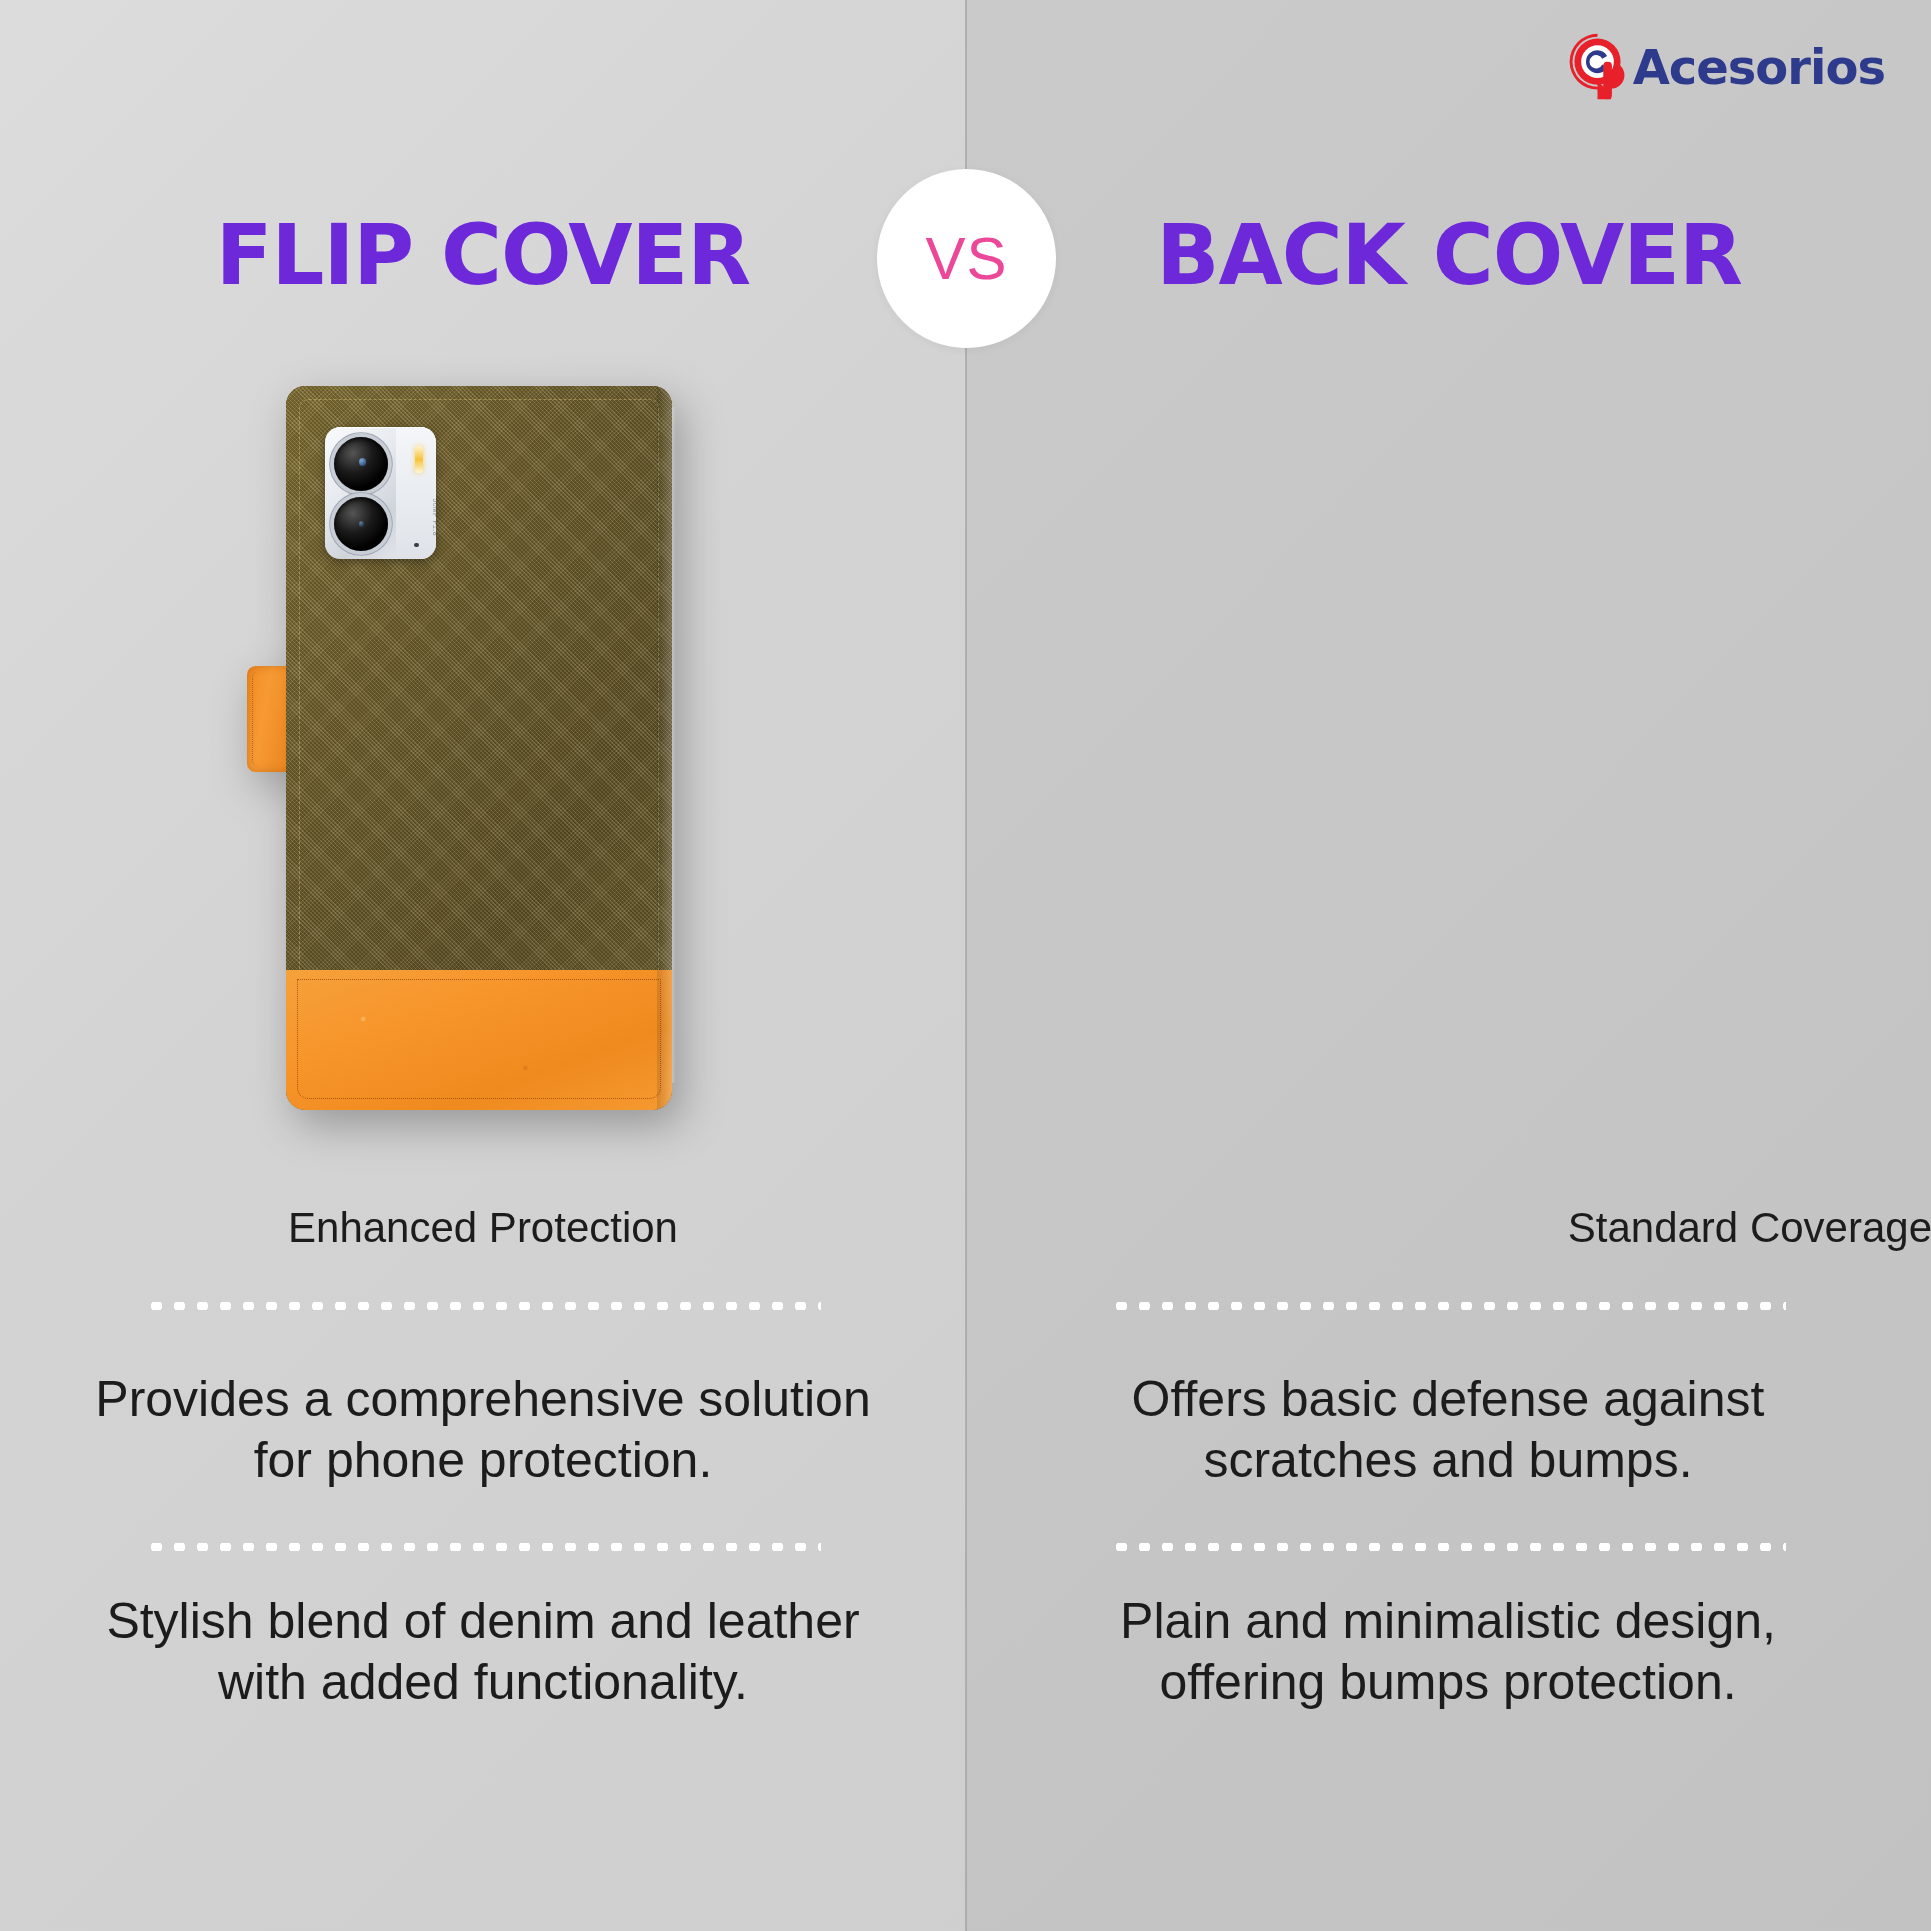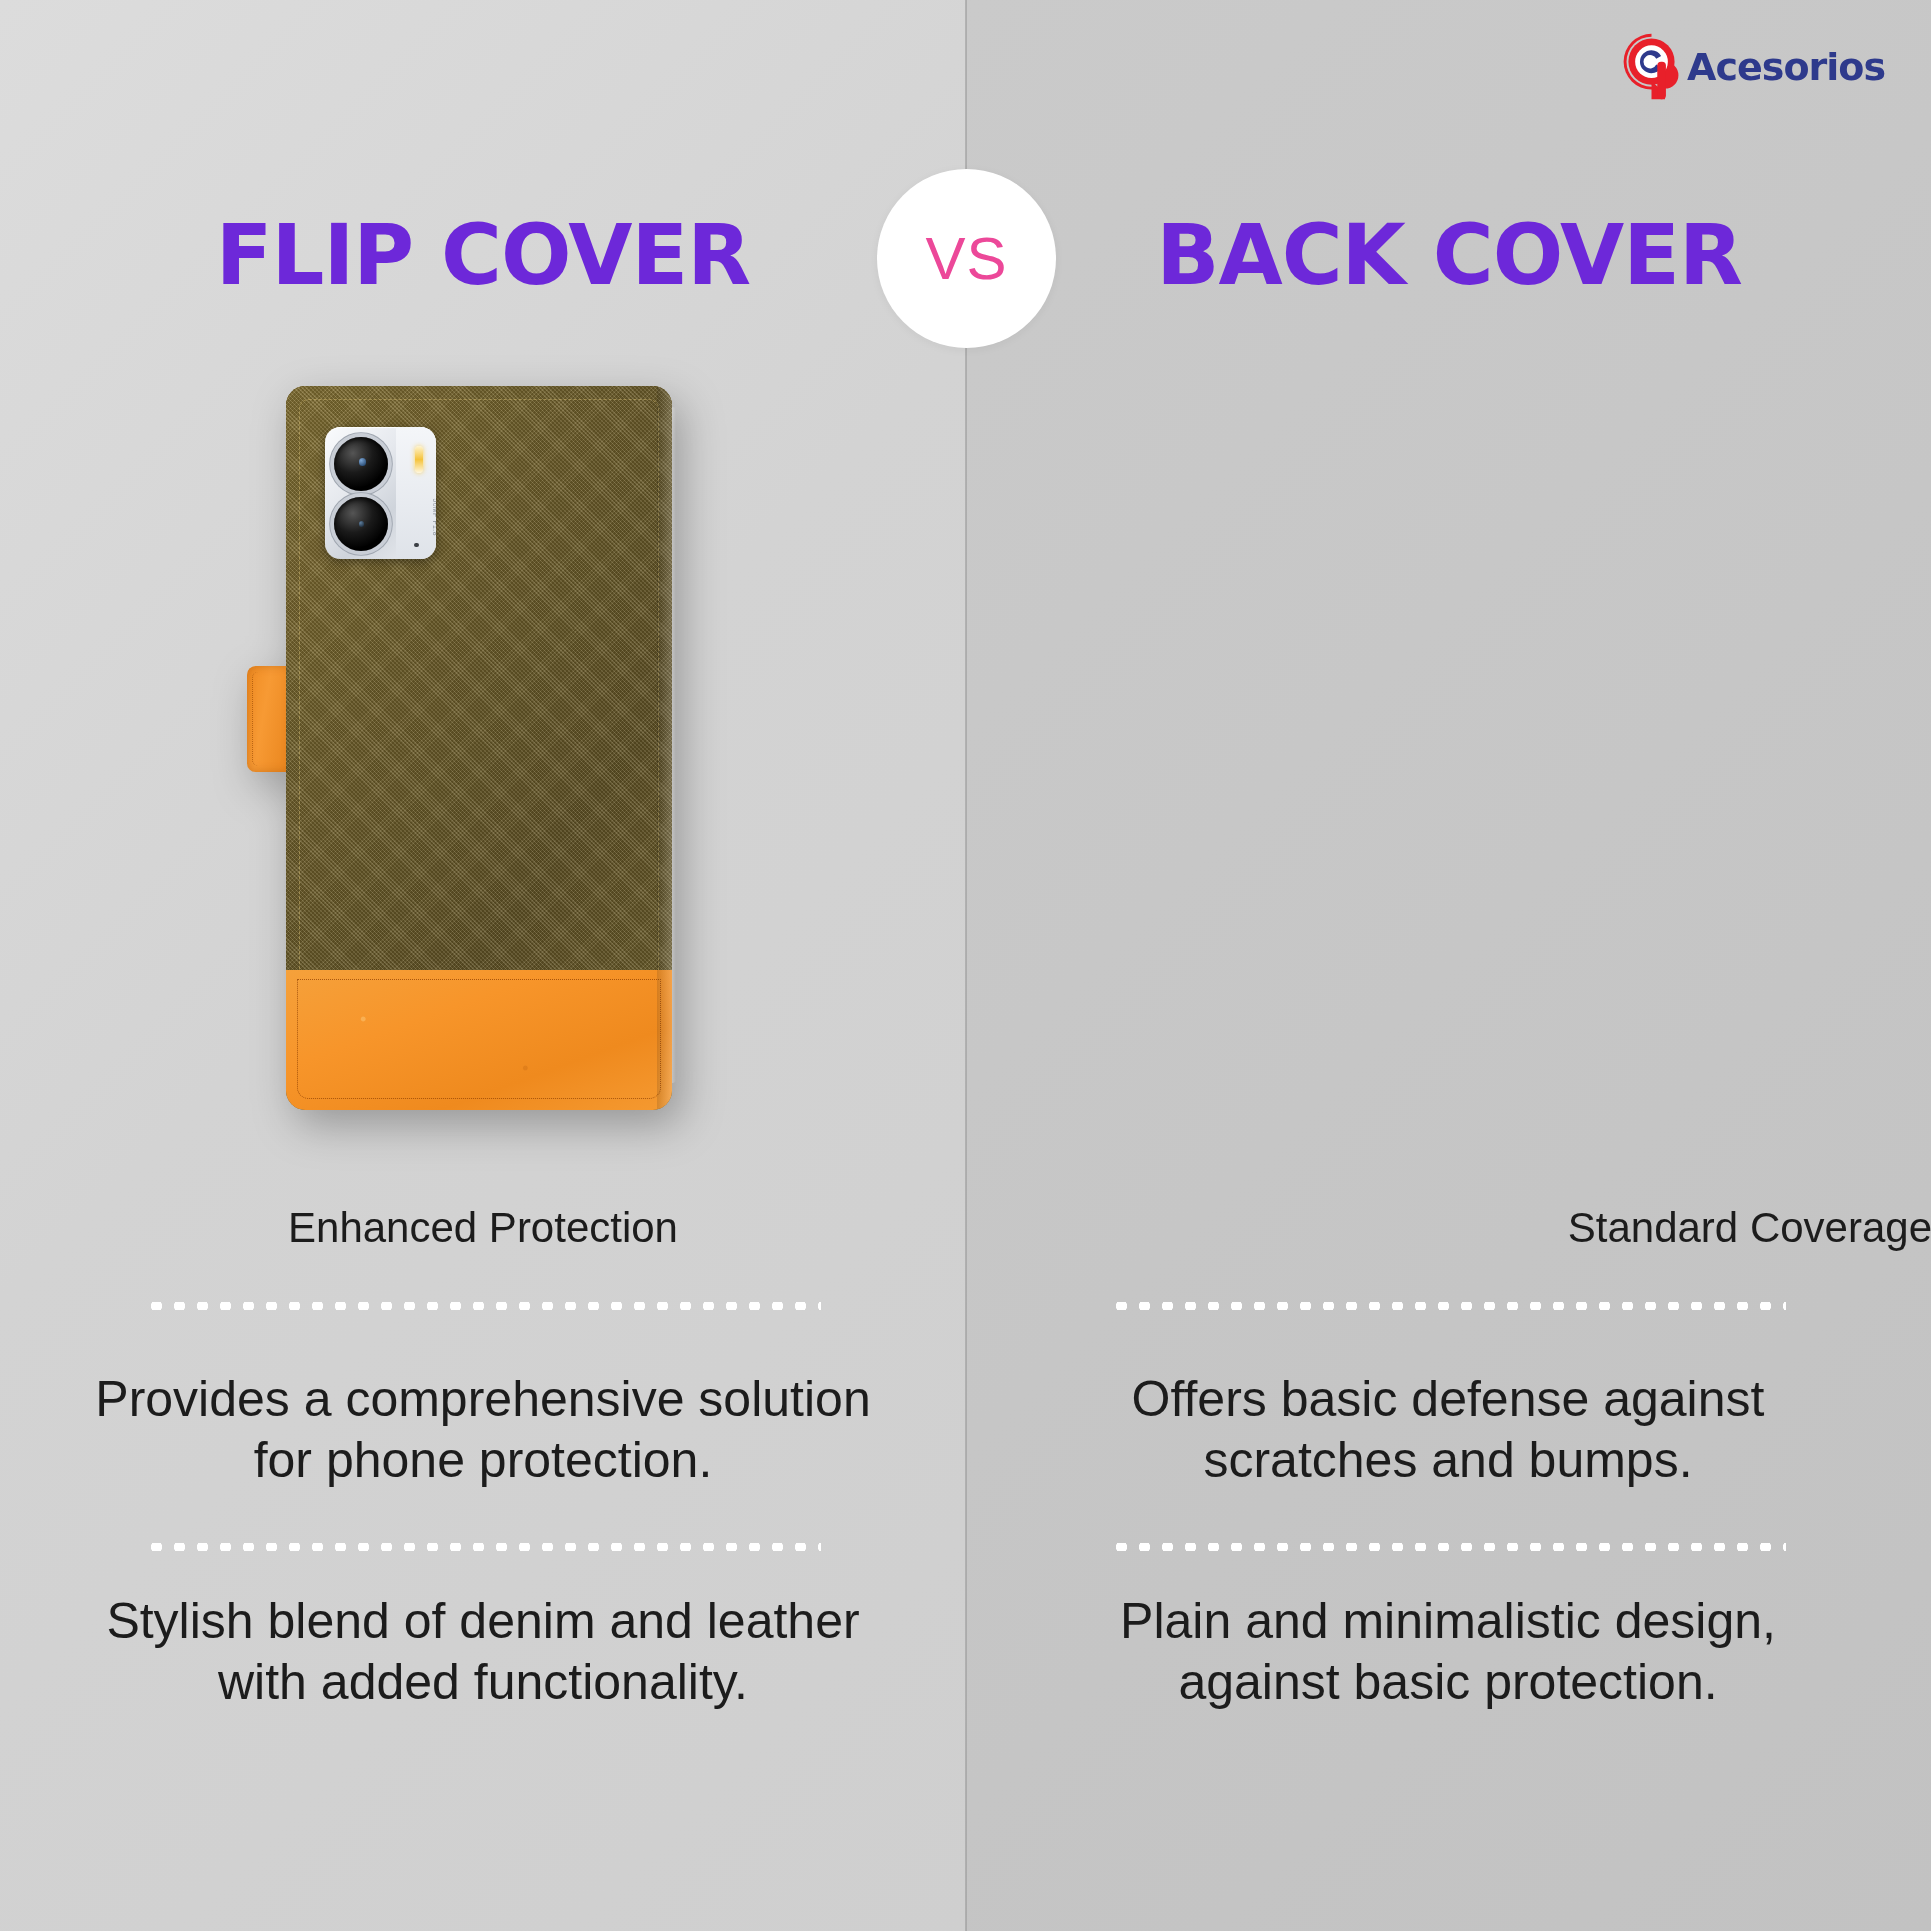--- a/index.html
+++ b/index.html
@@ -36,21 +36,21 @@
     position:absolute;right:46px;top:29px;
     display:flex;align-items:center;gap:3.9px;
     height:75px;
   }
   .logo-mark{
     position:relative;width:75px;height:75px;flex:0 0 75px;
   }
   .logo-mark svg{display:block;width:75px;height:75px;}
   .logo-word{
     font-family:"DejaVu Sans", sans-serif;
-    font-size:38px;font-weight:700;letter-spacing:-1px;
+    font-size:48px;font-weight:700;letter-spacing:-1px;
     color:#2e3a8c;line-height:1;margin-left:-5.8px;
     white-space:nowrap;
   }
 
   
   .heading{
     position:absolute;top:214px;
     font-family:"DejaVu Sans", sans-serif;
     font-size:83px;font-weight:700;letter-spacing:-1px;
     color:#6d28d9;line-height:1;
@@ -286,16 +286,16 @@
   <div class="dotted-rule rule-l1"></div>
   <div class="dotted-rule rule-r1"></div>
 
   <div class="para para-l1">Provides a comprehensive solution for phone protection.</div>
   <div class="para para-r1">Offers basic defense against scratches and bumps.</div>
 
   <div class="dotted-rule rule-l2"></div>
   <div class="dotted-rule rule-r2"></div>
 
   <div class="para para-l2">Stylish blend of denim and leather with added functionality.</div>
-  <div class="para para-r2">Plain and minimalistic design, against basic protection.</div>
+  <div class="para para-r2">Plain and minimalistic design, offering bumps protection.</div>
 
 </div>
 
 
 </body></html>

